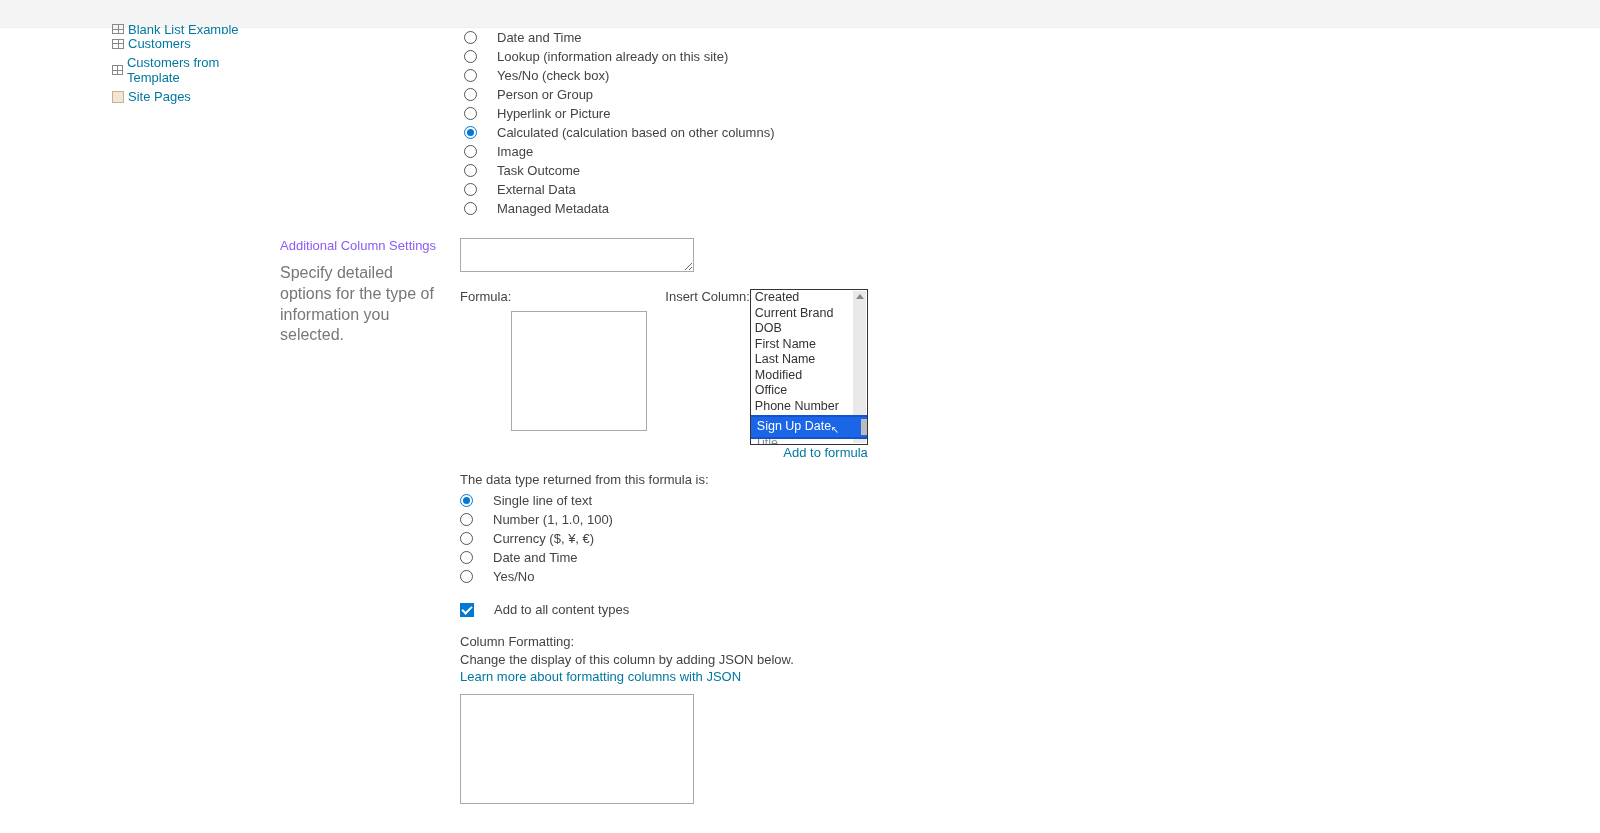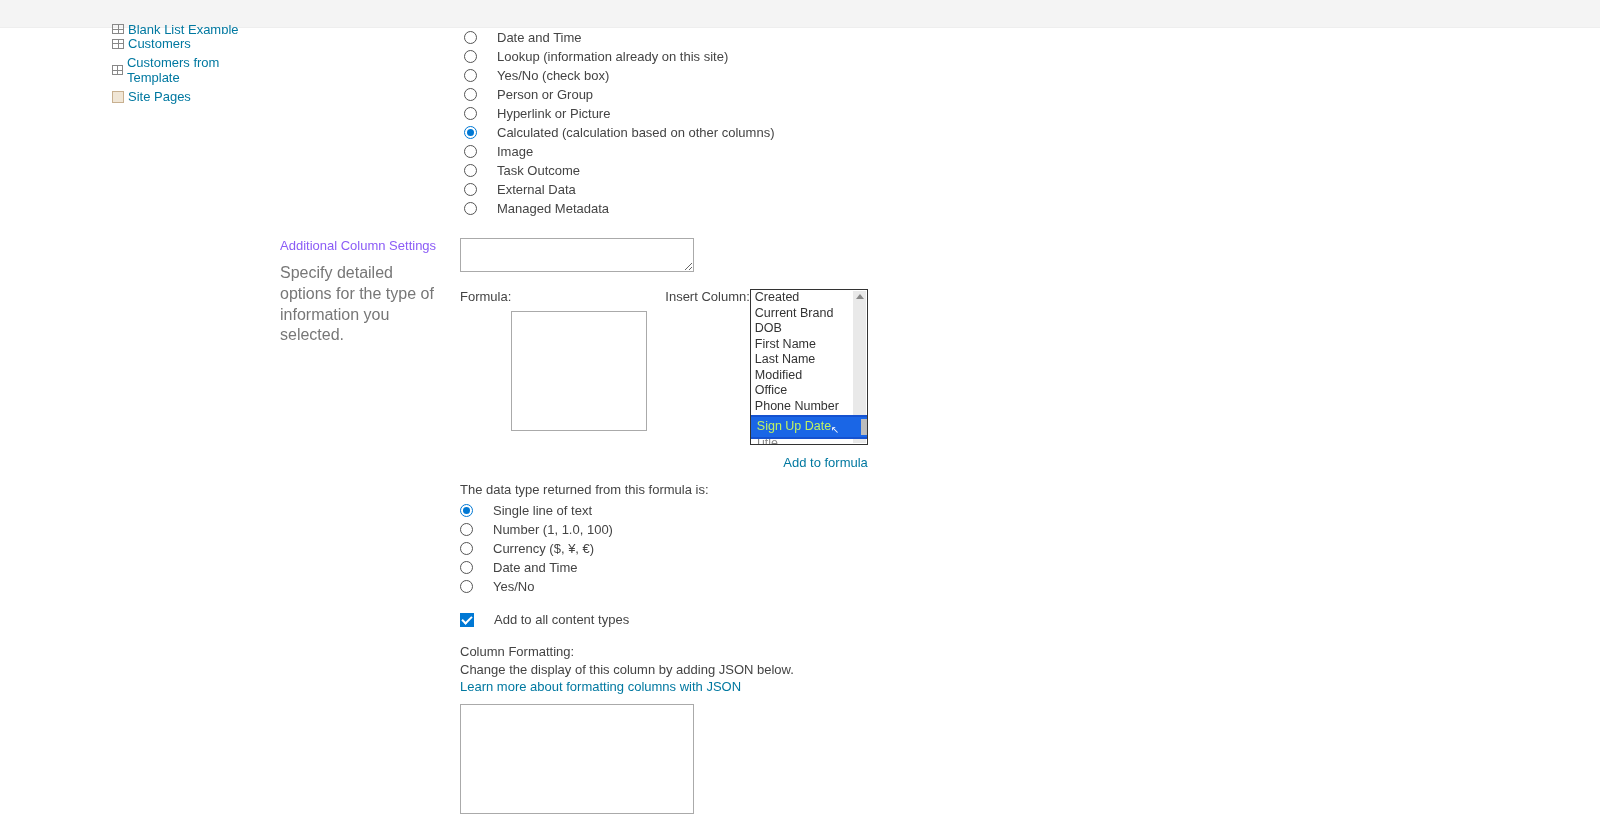--- a/index.html
+++ b/index.html
@@ -223,21 +223,21 @@
     position: absolute;
     left: -6px;
     width: 132px;
     background: #1a66e6;
     border: 2px solid #1552d0;
     z-index: 5;
     padding: 2px 4px 2px 10px;
     margin-top: 1px;
   }
   .listbox-item.selected-box .sel-text {
-    color: #bef264;
+    color: #ffffff;
     display: inline-block;
   }
   .listbox-item.selected-box::after {
     content: "";
     position: absolute;
     right: 2px;
     top: 2px;
     bottom: 2px;
     width: 12px;
     background: #bcbcbc;
@@ -247,21 +247,20 @@
     position: relative;
     color: #fff;
     top: 3px;
     font-size: 10px;
     margin-left: -4px;
   }
   .add-formula {
     color: #0078a0;
     text-align: right;
     font-size: 13px;
-    margin-top: 10px;
     cursor: pointer;
     padding-right: 0;
   }
   .datatype-block {
     margin-top: 12px;
   }
   .chk-row-block {
     margin-top: 14px;
     margin-bottom: 14px;
   }

